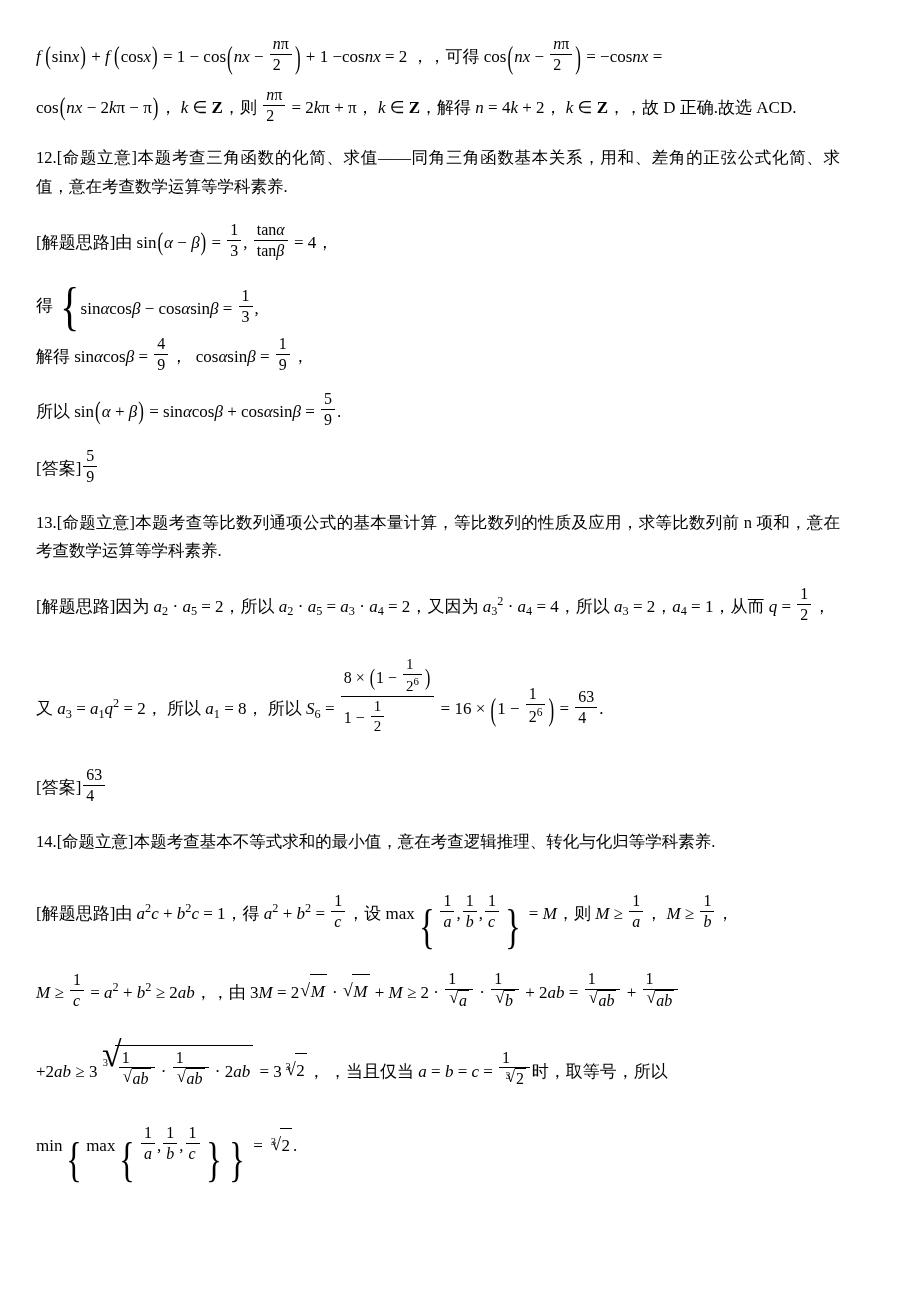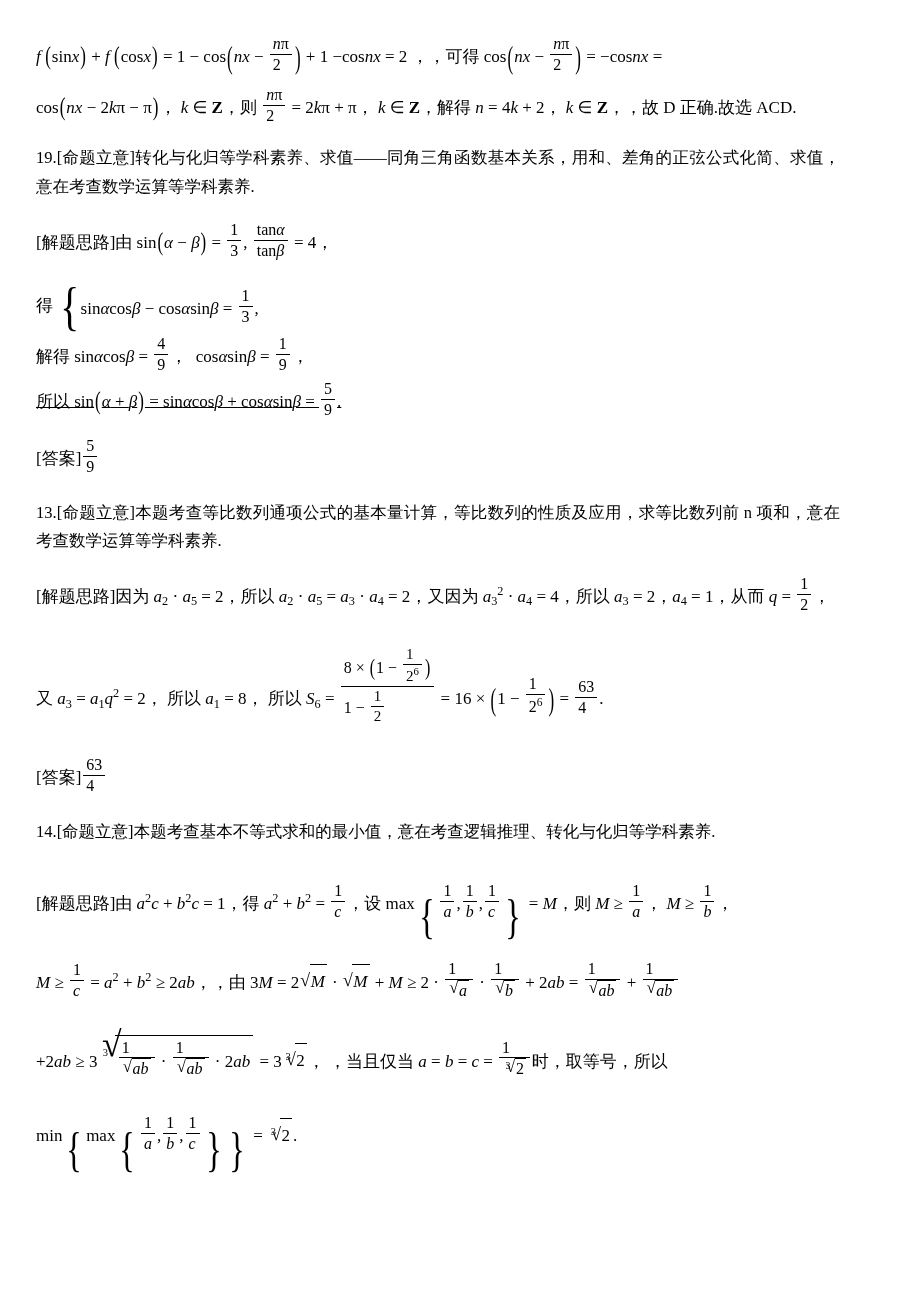--- a/index.html
+++ b/index.html
@@ -160,41 +160,41 @@
 
   <div class="mathline" style="margin-top:4px;">
     <i>f</i> <span class="pmed">(</span>sin<i>x</i><span class="pmed">)</span> + <i>f</i> <span class="pmed">(</span>cos<i>x</i><span class="pmed">)</span> = 1 − cos<span class="pbig">(</span><i>nx</i> − <span class="frac"><span class="num"><i>n</i>π</span><span class="den">2</span></span><span class="pbig">)</span> + 1 −cos<i>nx</i> = 2 ，<span>，可得</span> cos<span class="pbig">(</span><i>nx</i> − <span class="frac"><span class="num"><i>n</i>π</span><span class="den">2</span></span><span class="pbig">)</span> = −cos<i>nx</i> =
   </div>
 
   <div class="mathline" style="margin-top:10px;">
     cos<span class="pmed">(</span><i>nx</i> − 2<i>k</i>π − π<span class="pmed">)</span>，&nbsp;<i>k</i> ∈ <span class="bbZ">Z</span>，则 <span class="frac"><span class="num"><i>n</i>π</span><span class="den">2</span></span> = 2<i>k</i>π + π，&nbsp;<i>k</i> ∈ <span class="bbZ">Z</span>，解得 <i>n</i> = 4<i>k</i> + 2，&nbsp;<i>k</i> ∈ <span class="bbZ">Z</span>，<span>，故 D 正确.故选 ACD.</span>
   </div>
 
   <div class="para" style="margin-top:18px;">
-    <span>19.</span><span>[命题立意]</span><span>转化与化归等学科素养、求值——同角三角函数基本关系，用和、差角的正弦公式化简、求值，意在考查数学运算等学科素养.</span>
+    <span>12.</span><span>[命题立意]</span><span>本题考查三角函数的化简、求值——同角三角函数基本关系，用和、差角的正弦公式化简、求值，意在考查数学运算等学科素养.</span>
   </div>
 
   <div class="mathline" style="margin-top:18px;">
     <span>[解题思路]</span><span>由</span> sin<span class="pmed">(</span><i>α</i> − <i>β</i><span class="pmed">)</span> = <span class="frac"><span class="num">1</span><span class="den">3</span></span>, <span class="frac"><span class="num">tan<i>α</i></span><span class="den">tan<i>β</i></span></span> = 4，
   </div>
 
   <div class="mathline" style="margin-top:24px;">
     <span>得</span>
     <span class="system">
       <span class="brace">{</span><span class="rows">
         <div>sin<i>α</i>cos<i>β</i> − cos<i>α</i>sin<i>β</i> = <span class="frac"><span class="num">1</span><span class="den">3</span></span>,</div>
       </span>
     </span>
   </div>
 
   <div class="mathline" style="margin-top:6px;">
     <span>解得</span> sin<i>α</i>cos<i>β</i> = <span class="frac"><span class="num">4</span><span class="den">9</span></span>，&nbsp;&nbsp;cos<i>α</i>sin<i>β</i> = <span class="frac"><span class="num">1</span><span class="den">9</span></span>，
   </div>
 
-  <div class="mathline" style="margin-top:4px;text-decoration:underline;">
+  <div class="mathline" style="margin-top:14px;">
     <span>所以</span> sin<span class="pmed">(</span><i>α</i> + <i>β</i><span class="pmed">)</span> = sin<i>α</i>cos<i>β</i> + cos<i>α</i>sin<i>β</i> = <span class="frac"><span class="num">5</span><span class="den">9</span></span>.
   </div>
 
   <div class="mathline" style="margin-top:16px;">
     <span>[答案]</span><span class="frac"><span class="num">5</span><span class="den">9</span></span>
   </div>
 
   <div class="para" style="margin-top:22px;">
     <span>13.</span><span>[命题立意]</span><span>本题考查等比数列通项公式的基本量计算，等比数列的性质及应用，求等比数列前 n 项和，意在考查数学运算等学科素养.</span>
   </div>

